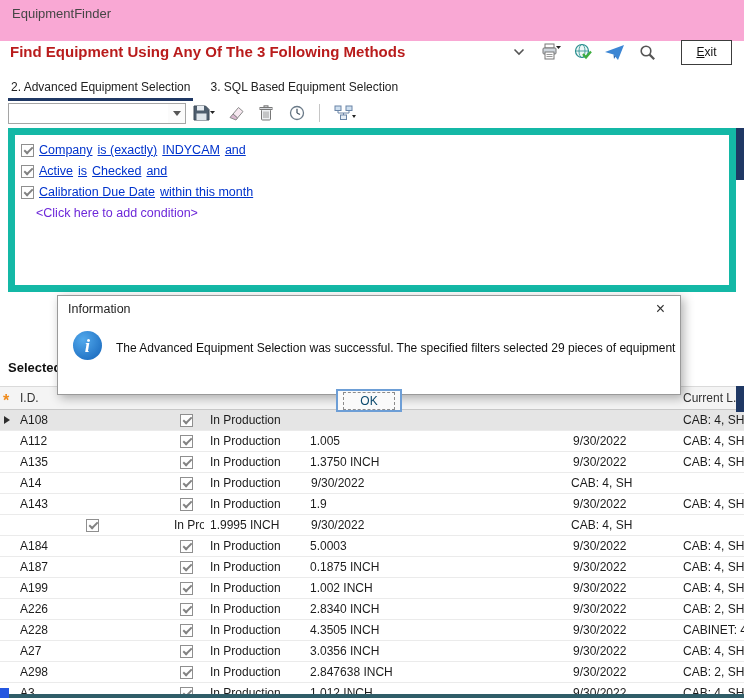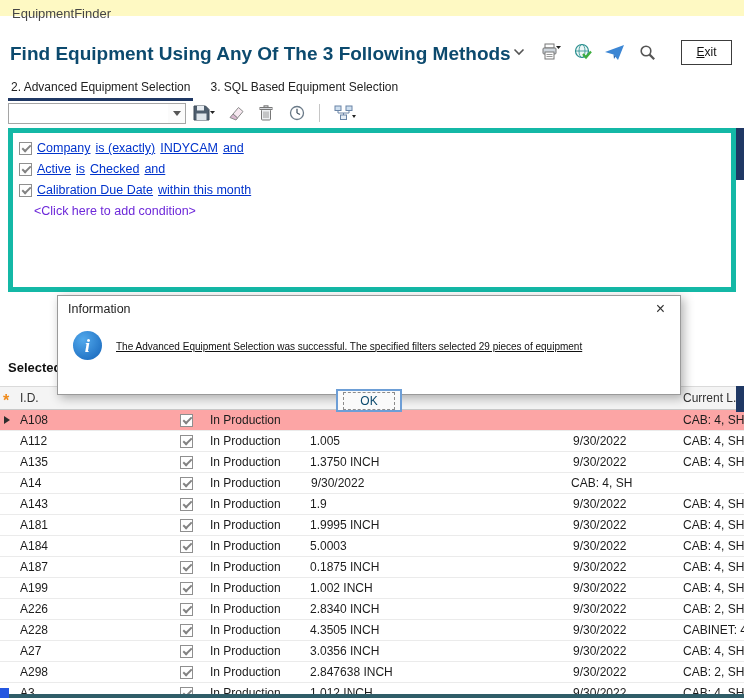--- a/index.html
+++ b/index.html
@@ -1,23 +1,23 @@
 <!DOCTYPE html>
 <html><head>
 <meta charset="utf-8">
 <style>
   * { margin:0; padding:0; box-sizing:border-box; }
   html,body { width:744px; height:698px; }
   body { font-family:"Liberation Sans", sans-serif; background:#fff; }
   .window { position:relative; width:744px; height:698px; overflow:hidden; background:#fff; }
 
-  .titlebar { position:absolute; top:0; left:0; right:0; height:16px; background:#fef9c3;
+  .titlebar { position:absolute; top:0; left:0; right:0; height:41px; background:#f9a8d4;
               color:#454545; font-size:13px; line-height:28px; padding-left:12px; }
 
-  .page-title { position:absolute; top:43px; left:10px; font-size:19px; font-weight:bold; color:#0c4a6e; }
+  .page-title { position:absolute; top:43px; left:10px; font-size:15px; font-weight:bold; color:#b91c1c; }
 
   .header-tools { position:absolute; top:38px; right:12px; height:28px; display:flex; align-items:center; gap:8px; }
   .tool-icon { width:24px; height:24px; display:flex; align-items:center; justify-content:center; cursor:pointer; }
   .exit-btn { margin-left:14px; width:51px; height:25px; background:#fff; border:1px solid #3c3c3c;
               font-size:12px; color:#111; display:flex; align-items:center; justify-content:center; cursor:pointer; }
   .exit-btn .ul { text-decoration:underline; }
 
   .tabs { position:absolute; top:78px; left:8px; display:flex; gap:14px; font-size:12px; color:#222; }
   .tab { padding:2px 3px 4px 3px; cursor:pointer; white-space:nowrap; }
   .tab.active { font-weight:normal; border-bottom:3px solid #1f3864; }
@@ -26,37 +26,37 @@
   .combo { width:178px; height:21px; border:1px solid #a5a5a5; background:#fff; display:flex; }
   .combo input { flex:1; min-width:0; border:none; outline:none; font-size:12px; padding:0 4px;
                  font-family:"Liberation Sans", sans-serif; }
   .combo-btn { width:17px; display:flex; align-items:center; justify-content:center; cursor:pointer; background:#fbfbfb; }
   .combo-arrow { width:0; height:0; border-left:4px solid transparent; border-right:4px solid transparent;
                  border-top:5px solid #555; }
   .tb-icon { width:26px; height:22px; margin-left:5px; display:flex; align-items:center; justify-content:center; cursor:pointer; }
   .tb-sep { width:1px; height:18px; background:#c6c6c6; margin:0 7px 0 9px; }
 
   .panel { position:absolute; top:128px; left:8px; width:728px; height:164px; background:#fff;
-           border:5px solid #14b8a6; padding:8px 6px; font-size:12.5px; }
+           border:7px solid #14b8a6; padding:8px 6px; font-size:12.5px; }
   .cond-line { display:flex; align-items:center; gap:5px; margin-bottom:7px; }
   .cond-link { color:#0033cc; text-decoration:underline; cursor:pointer; white-space:nowrap; }
   .add-cond { color:#6d28d9; cursor:pointer; margin-left:15px; }
 
   .cb { width:13px; height:13px; border:1px solid #8f8f8f; background:#fefefe; display:inline-block;
         position:relative; flex:none; }
   .cb.checked::after { content:""; position:absolute; left:2px; top:2px; width:7px; height:3px;
         border-left:2px solid #828282; border-bottom:2px solid #828282; transform:rotate(-45deg); }
 
   .section-title { position:absolute; top:360px; left:8px; font-size:13px; font-weight:bold; color:#101010; }
 
   .grid { position:absolute; top:386px; left:0; width:744px; bottom:0; overflow:hidden; font-size:12px; color:#1c1c1c; }
   .ghead, .grow { display:grid; grid-template-columns:16px 152px 36px 100px 262px 112px 1fr; }
   .ghead { height:24px; background:#f4f4f4; border-top:1px solid #dadada; border-bottom:1px solid #c8c8c8; color:#333; }
   .grow { height:21px; background:#fff; border-bottom:1px solid #ebebeb; }
-  .grow.sel { background:#fca5a5; }
+  .grow.sel { background:#e5e5e5; }
   .c { display:flex; align-items:center; overflow:hidden; white-space:nowrap; }
   .c.id  { padding-left:4px; }
   .c.chk { justify-content:center; }
   .c.st  { padding-left:6px; }
   .c.val { padding-left:6px; }
   .c.dt  { padding-left:7px; }
   .c.loc { padding-left:5px; }
   .star { color:#ef8a1a; font-size:16px; font-weight:bold; margin-left:3px; position:relative; top:3px; }
   .arrow { width:0; height:0; border-left:6px solid #2e2e2e; border-top:4px solid transparent;
            border-bottom:4px solid transparent; margin-left:4px; }
@@ -69,21 +69,21 @@
 
   .dialog { position:absolute; left:57px; top:295px; width:624px; height:100px; background:#fff;
             border:1px solid #9a9a9a; box-shadow:3px 3px 10px rgba(0,0,0,.30); z-index:50; }
   .dlg-title { height:26px; display:flex; align-items:center; padding:0 10px; font-size:12.5px; color:#1d1d1d; }
   .dlg-close { margin-left:auto; font-size:16px; line-height:16px; color:#333; cursor:pointer; padding:0 5px; }
   .dlg-body { position:relative; height:96px; }
   .info-icon { position:absolute; left:15px; top:9px; width:29px; height:29px; border-radius:50%;
                background:radial-gradient(circle at 35% 30%, #52a9ec, #1362b8); color:#fff;
                font-family:"Liberation Serif", serif; font-style:italic; font-weight:bold; font-size:19px;
                display:flex; align-items:center; justify-content:center; }
-  .dlg-msg { position:absolute; left:58px; top:19px; font-size:10px; color:#111; white-space:nowrap;text-decoration:underline; }
+  .dlg-msg { position:absolute; left:58px; top:19px; font-size:12px; color:#111; white-space:nowrap; }
   .ok-btn { position:absolute; left:50%; transform:translateX(-50%); bottom:6px; height:23px; min-width:66px;
             background:#fafafa; border:2px solid #6d9ed6; display:flex; align-items:center; justify-content:center;
             font-size:12px; color:#0c4a6e; cursor:pointer; }
   .ok-inner { border:1px dashed #8b8b8b; padding:1px 16px; }
 </style>
 </head>
 <body>
 
 <div class="window">
 
@@ -281,21 +281,20 @@
           <div class="c chk">
             <span class="cb checked"></span>
           </div>
           <div class="c st">In Production</div>
           <div class="c val">1.9</div>
           <div class="c dt">9/30/2022</div>
           <div class="c loc">CAB: 4, SH</div>
         </div>
         <div class="grow">
           <div class="c ind"></div>
-          <div class="c id">A181</div>
           <div class="c chk">
             <span class="cb checked"></span>
           </div>
           <div class="c st">In Production</div>
           <div class="c val">1.9995 INCH</div>
           <div class="c dt">9/30/2022</div>
           <div class="c loc">CAB: 4, SH</div>
         </div>
         <div class="grow">
           <div class="c ind"></div>

